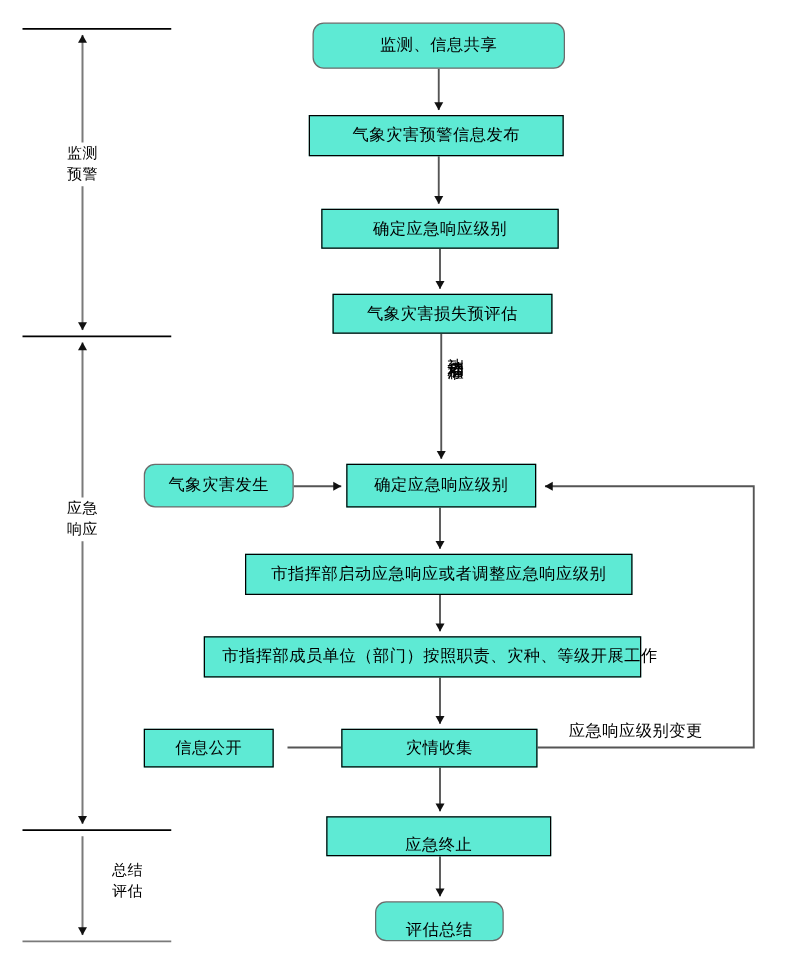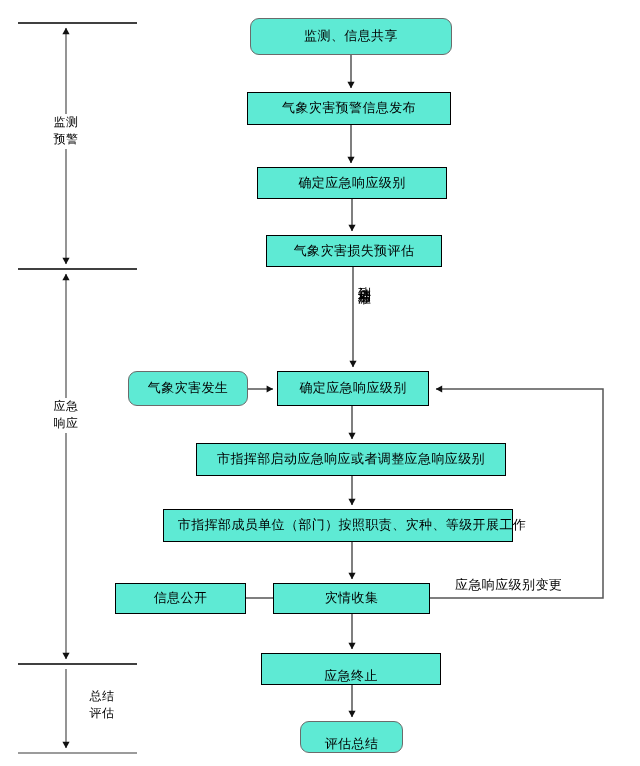--- a/index.html
+++ b/index.html
@@ -150,37 +150,37 @@
   </div>
 
   <div class="node rect" style="left:257px; top:167px; width:190px; height:32px;">
     <span>确定应急响应级别</span>
   </div>
 
   <div class="node rect" style="left:266px; top:235px; width:176px; height:32px;">
     <span>气象灾害损失预评估</span>
   </div>
 
-  <div class="node rounded" style="left:128px; top:371px; width:120px; height:35px;">
+  <div class="node rounded" style="left:115px; top:371px; width:120px; height:35px;">
     <span>气象灾害发生</span>
   </div>
 
   <div class="node rect" style="left:277px; top:371px; width:152px; height:35px;">
     <span>确定应急响应级别</span>
   </div>
 
   <div class="node rect" style="left:196px; top:443px; width:310px; height:33px;">
     <span>市指挥部启动应急响应或者调整应急响应级别</span>
   </div>
 
   <div class="node rect" style="left:163px; top:509px; width:350px; height:33px;padding-left:28px;">
     <span>市指挥部成员单位（部门）按照职责、灾种、等级开展工作</span>
   </div>
 
-  <div class="node rect" style="left:115px; top:583px; width:131px; height:31px;">
+  <div class="node rect" style="left:115px; top:583px; width:104px; height:31px;">
     <span>信息公开</span>
   </div>
 
   <div class="node rect" style="left:273px; top:583px; width:157px; height:31px;">
     <span>灾情收集</span>
   </div>
 
   <div class="node rect" style="left:261px; top:653px; width:180px; height:32px;align-items:flex-end;">
     <span>应急终止</span>
   </div>

